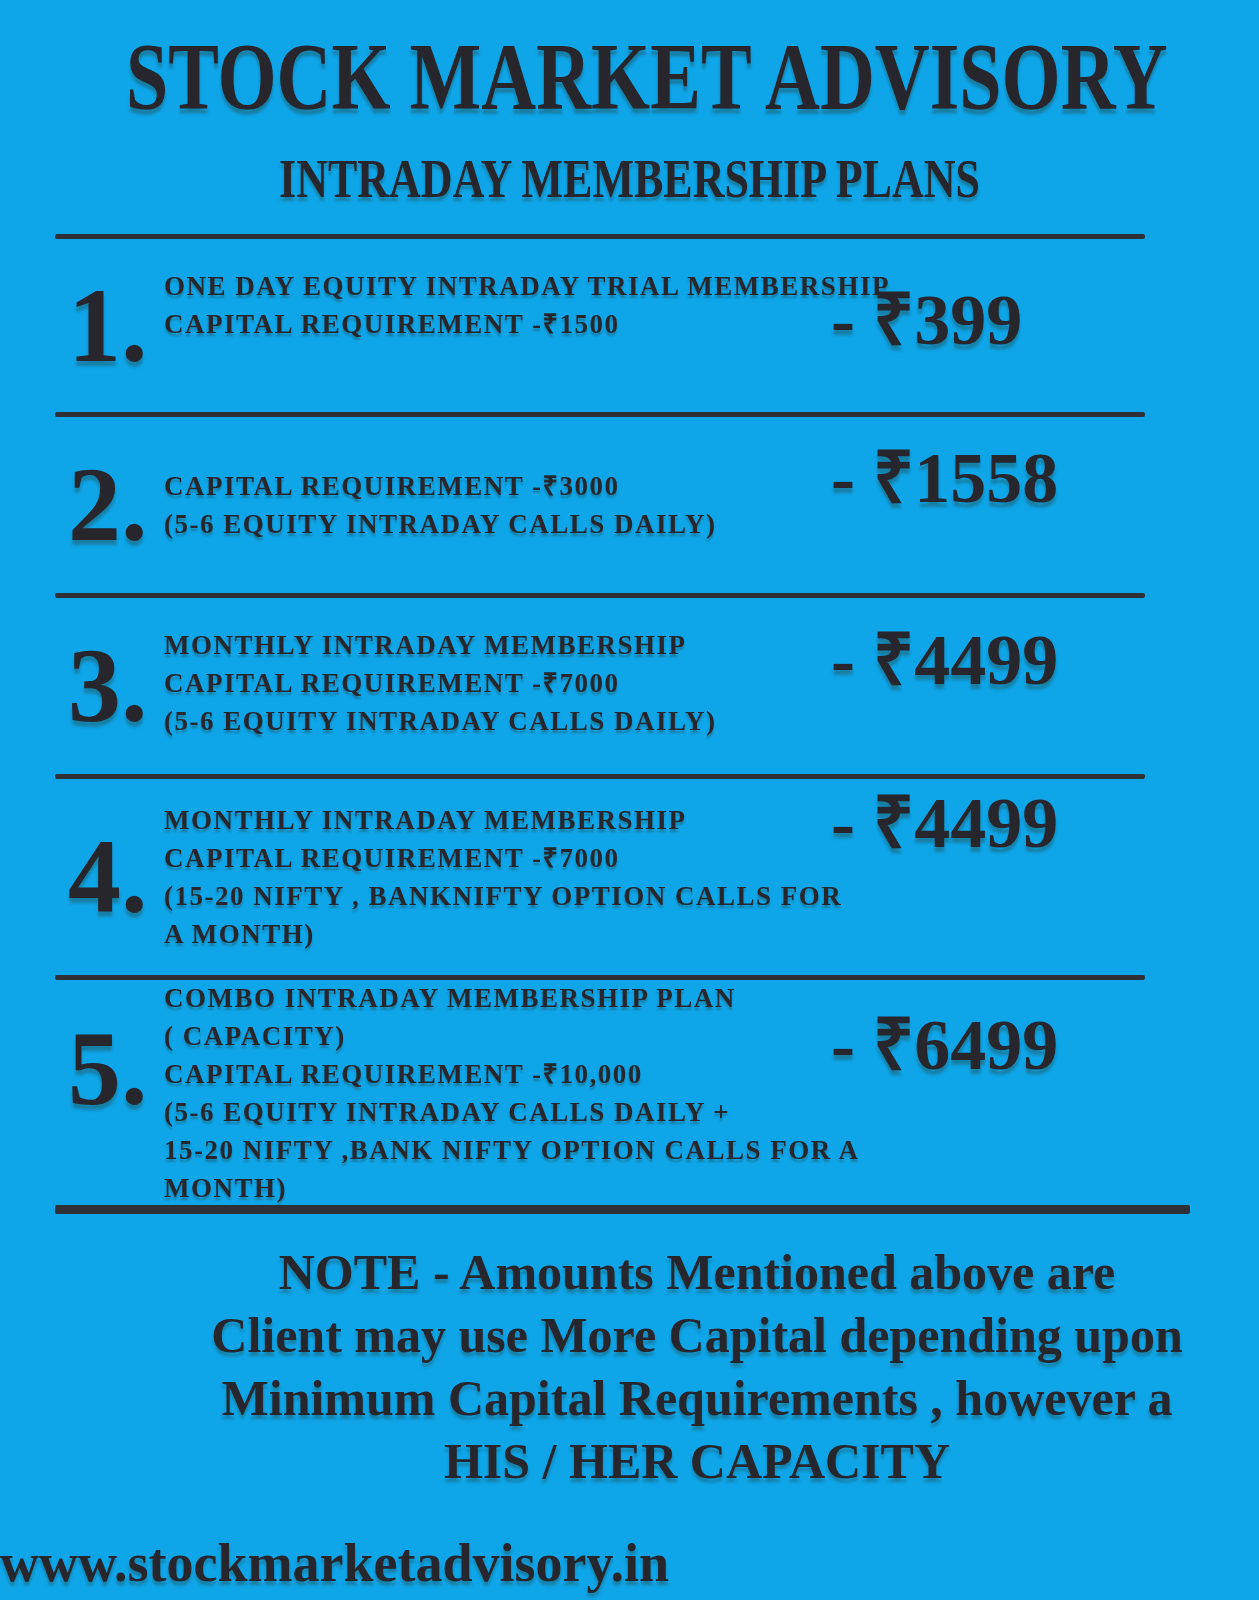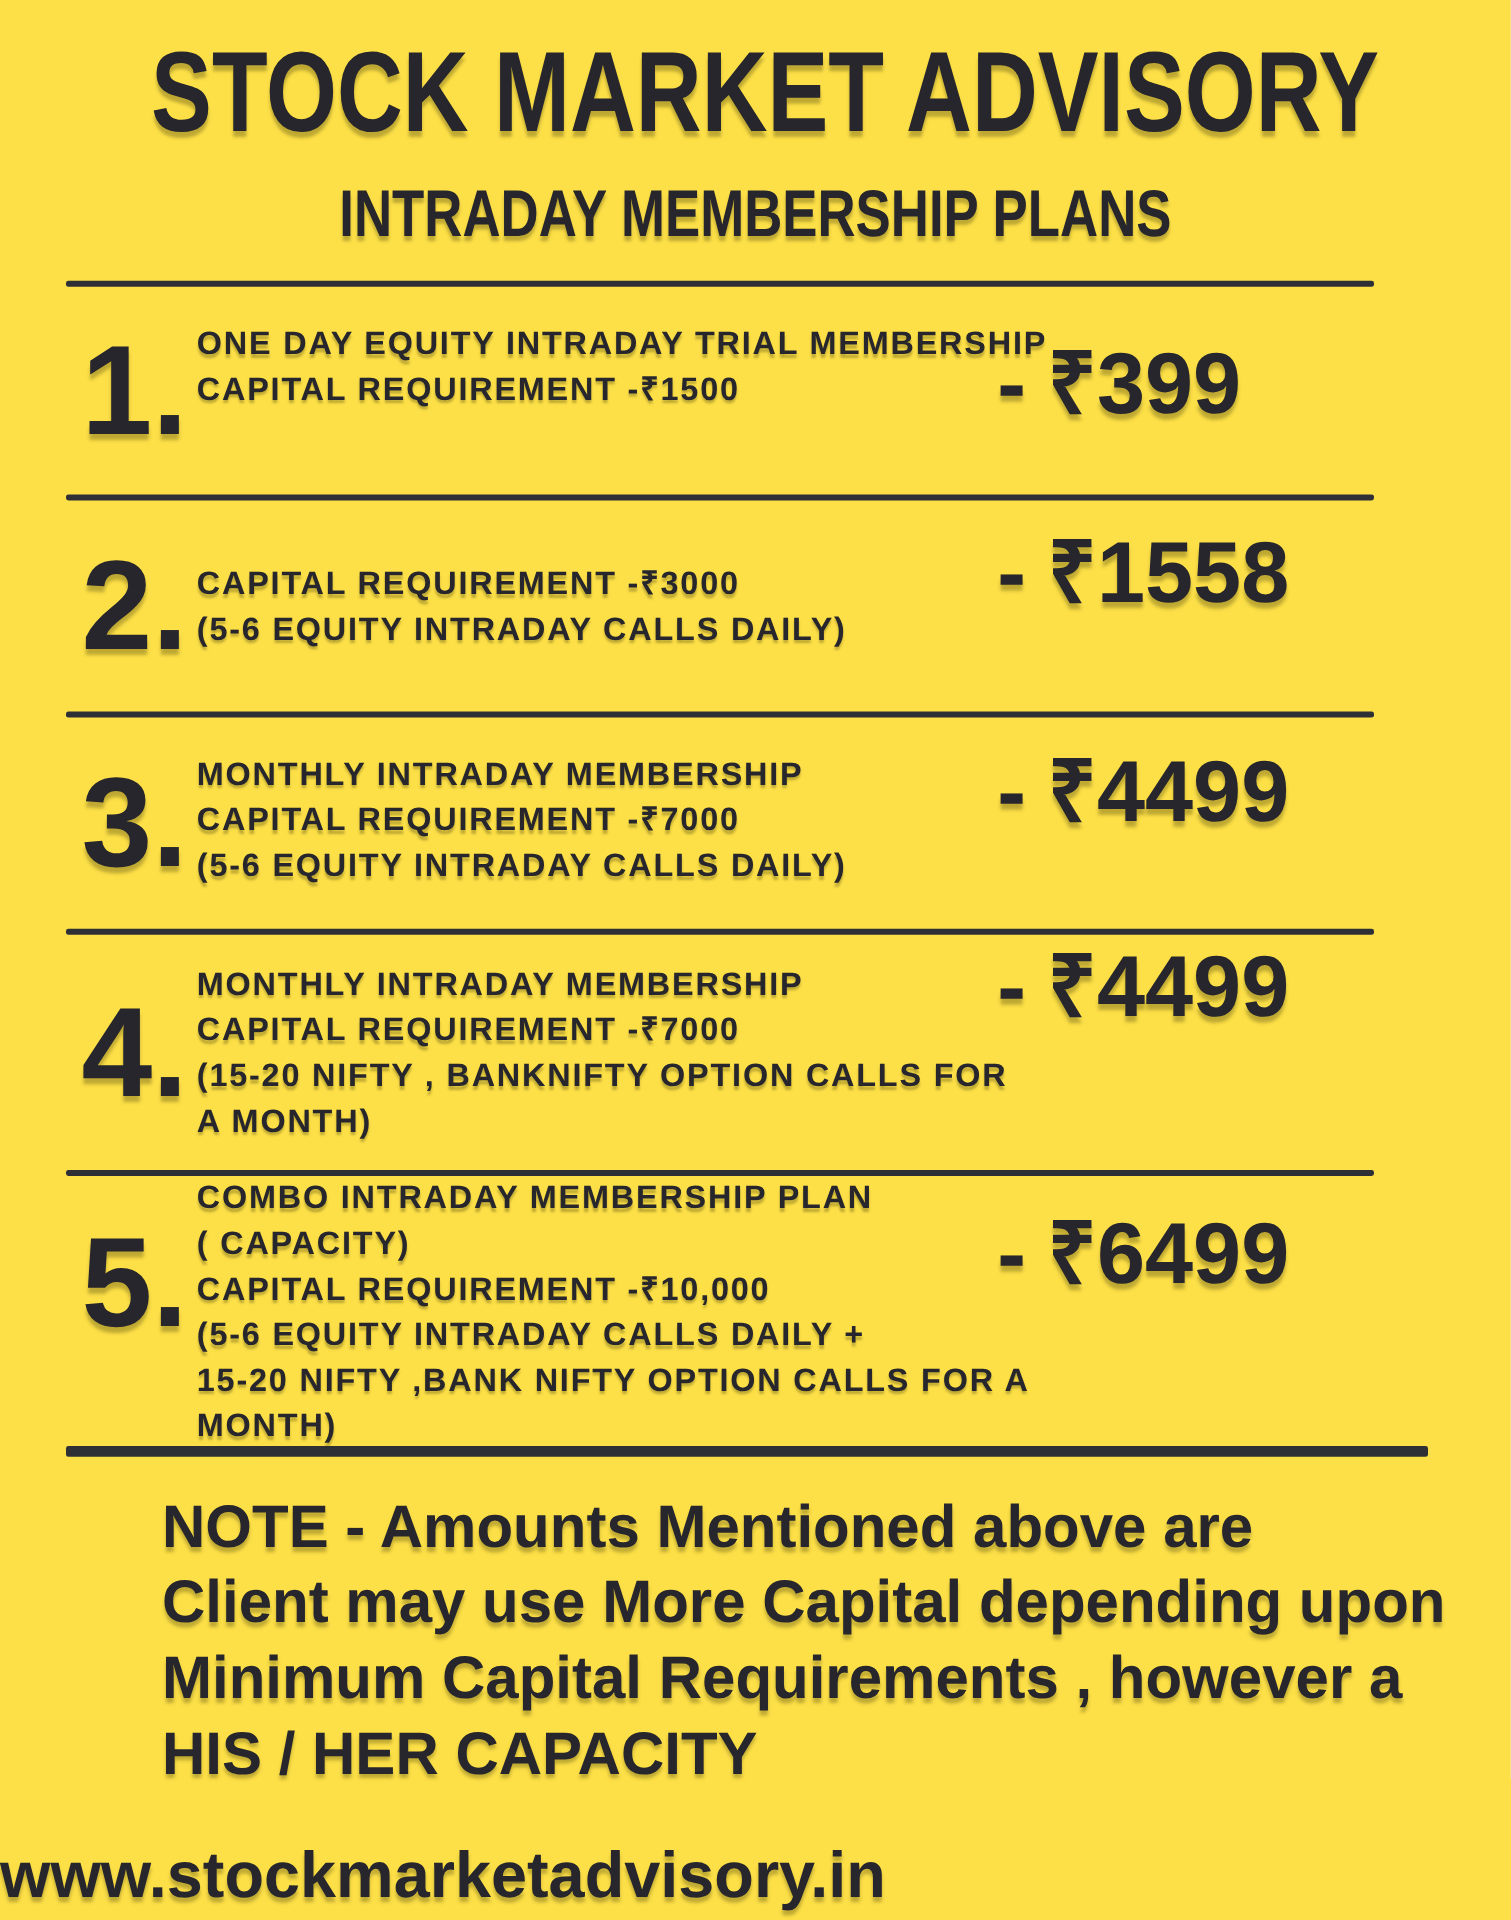--- a/index.html
+++ b/index.html
@@ -1,21 +1,21 @@
 <!DOCTYPE html>
 <html><head>
 <meta charset="utf-8">
 <style>
   html,body{margin:0;padding:0;background:#e8e8e8;}
   .poster{
     position:relative;
     width:1259px;height:1600px;
-    background:#fde047;
+    background:#0ea5e9;
     color:#26262C;
-    font-family:Liberation Sans, sans-serif;
+    font-family:Liberation Serif, serif;
     overflow:hidden;
   }
   .shadowed{text-shadow:0 4px 3px rgba(45,40,5,0.30);}
   
   .hdr{height:234px;box-sizing:border-box;padding-top:30px;text-align:center;}
   .title{
     margin:0;font-size:95px;font-weight:bold;line-height:1.0;
     letter-spacing:0px;transform:scaleX(0.80);
     text-shadow:0 5px 3px rgba(45,40,5,0.30);
     white-space:nowrap;
@@ -59,21 +59,21 @@
   .price .dash,.price .amount{
     font-size:72px;font-weight:bold;line-height:1;
     text-shadow:0 5px 3px rgba(45,40,5,0.30);
     white-space:nowrap;
   }
   
   .note{
     margin:27px 0 0 135px;
     font-size:50px;font-weight:bold;line-height:63px;
   }
-  .note .t-line{white-space:nowrap;text-shadow:0 4px 3px rgba(45,40,5,0.30);}
+  .note .t-line{white-space:nowrap;text-shadow:0 4px 3px rgba(45,40,5,0.30);text-align:center;}
   
   .website{
     margin-top:43px;text-align:left;
     font-size:54px;font-weight:bold;line-height:1;
     text-shadow:0 4px 3px rgba(45,40,5,0.30);
   }
 </style>
 </head>
 <body>
 

